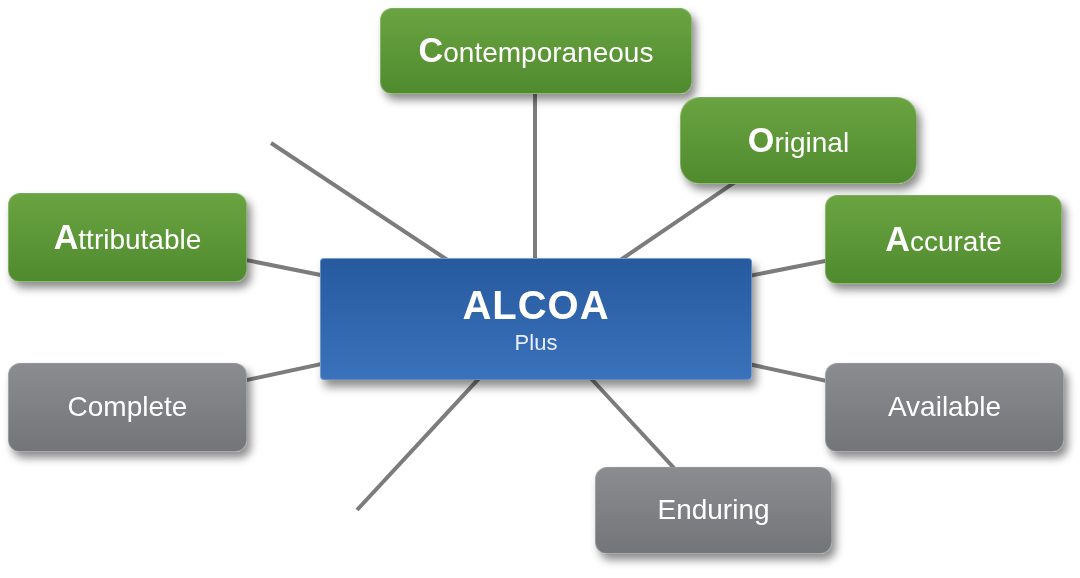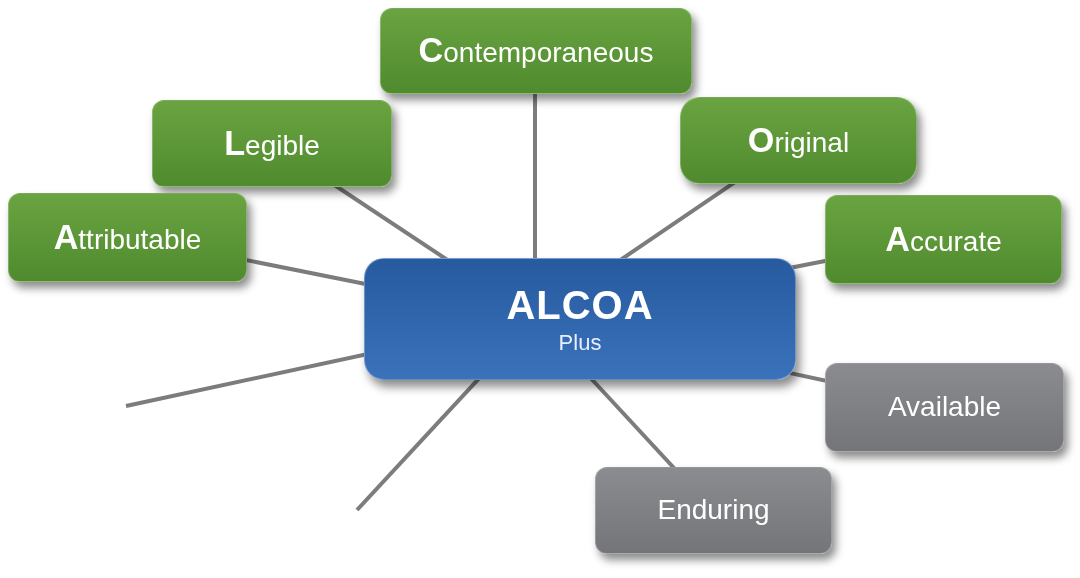--- a/index.html
+++ b/index.html
@@ -27,27 +27,26 @@
     background:linear-gradient(180deg, var(--green-light), var(--green-dark));
     border:1px solid rgba(255,255,255,0.25);
   }
   .gray{
     background:linear-gradient(180deg, var(--gray-light), var(--gray-dark));
     border:1px solid rgba(255,255,255,0.25);
   }
   .center-node{
     position:absolute;
     left:320px;top:258px;width:430px;height:120px;
-    border-radius:20px;
+    border-radius:4px;
     background:linear-gradient(180deg, var(--blue-dark), var(--blue-light));
     box-shadow:4px 7px 10px rgba(0,0,0,0.45);
     border:1px solid rgba(255,255,255,0.3);
     display:flex;flex-direction:column;align-items:center;justify-content:center;
     color:#ffffff;
-    margin-left:44px;
   }
   .center-title{font-size:40px;font-weight:bold;letter-spacing:1px;}
   .center-subtitle{font-size:22px;font-weight:400;color:#e8eefb;margin-top:2px;}
 
   
   .n-contemporaneous{left:380px;top:8px;width:310px;height:84px;}
   .n-legible{left:152px;top:100px;width:238px;height:85px;}
   .n-original{left:680px;top:97px;width:235px;height:85px;border-radius:20px;}
   .n-attributable{left:8px;top:193px;width:237px;height:87px;}
   .n-accurate{left:825px;top:195px;width:235px;height:87px;justify-content:center;}
@@ -72,36 +71,36 @@
       <line x1="535" y1="318" x2="943" y2="406"></line>
       <line x1="535" y1="318" x2="357" y2="510"></line>
       <line x1="535" y1="318" x2="712" y2="509"></line>
     </g>
   </svg>
 
   <div class="node green n-contemporaneous">
     <span><span class="initial">C</span><span>ontemporaneous</span></span>
   </div>
 
-  <div class="node green n-legible">
-    <span><span class="initial">L</span><span>egible</span></span>
-  </div>
 
   <div class="node green n-original">
     <span><span class="initial">O</span><span>riginal</span></span>
   </div>
 
   <div class="node green n-attributable">
     <span><span class="initial">A</span><span>ttributable</span></span>
   </div>
 
   <div class="node green n-accurate">
     <span><span class="initial">A</span><span>ccurate</span></span>
   </div>
 
+  <div class="node gray n-complete">
+    <span>Complete</span>
+  </div>
 
   <div class="node gray n-available">
     <span>Available</span>
   </div>
 
 
   <div class="node gray n-enduring">
     <span>Enduring</span>
   </div>
 

